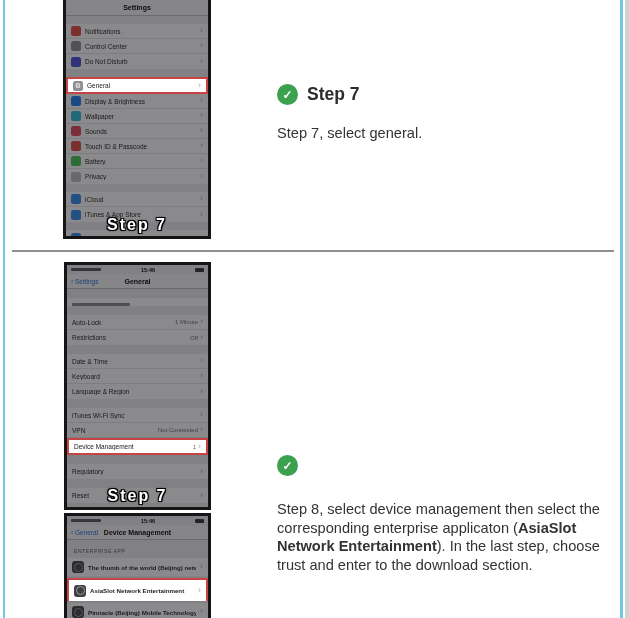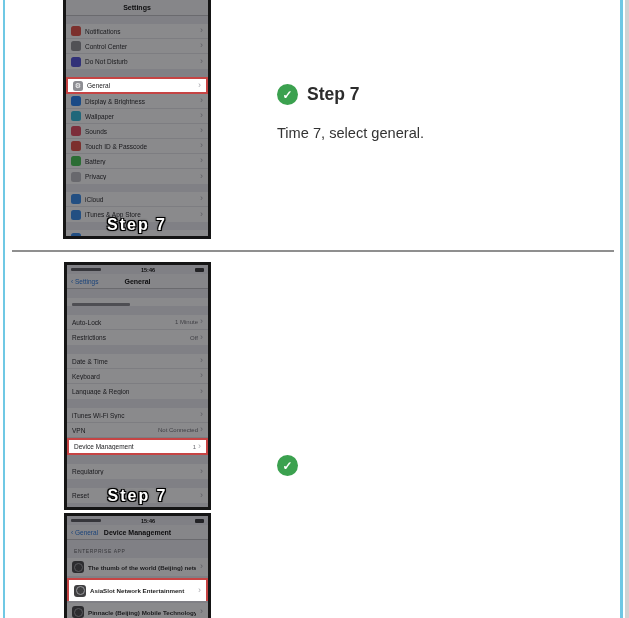--- a/index.html
+++ b/index.html
@@ -329,21 +329,22 @@
         </div>
         <div class="dim"></div>
       </div>
     </div>
 
   <div class="step-block" id="step-block-0">
     <div class="step-heading">
       <span class="check">✓</span>
       <span class="step-title">Step 7</span>
     </div>
-    <p class="step-body"><span>Time 7, select general.</span></p>
+    <p class="step-body"><span>Step 7, select general.</span></p>
   </div>
 
   <div class="step-block" id="step-block-1">
     <div class="step-heading">
       <span class="check">✓</span>
     </div>
+    <p class="step-body"><span>Step 8, select device management then select the corresponding enterprise applicaton (</span><b>AsiaSlot Network Entertainment</b><span>). In the last step, choose trust and enter to the download section.</span></p>
   </div>
 </div>
 
 </body></html>

